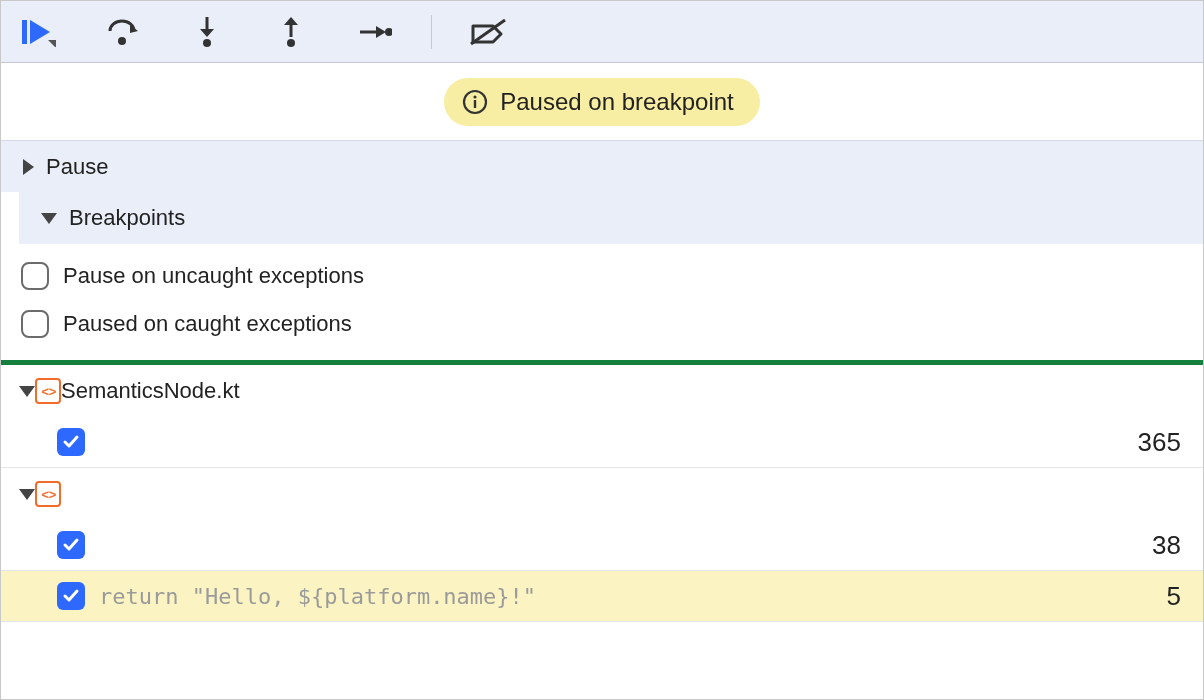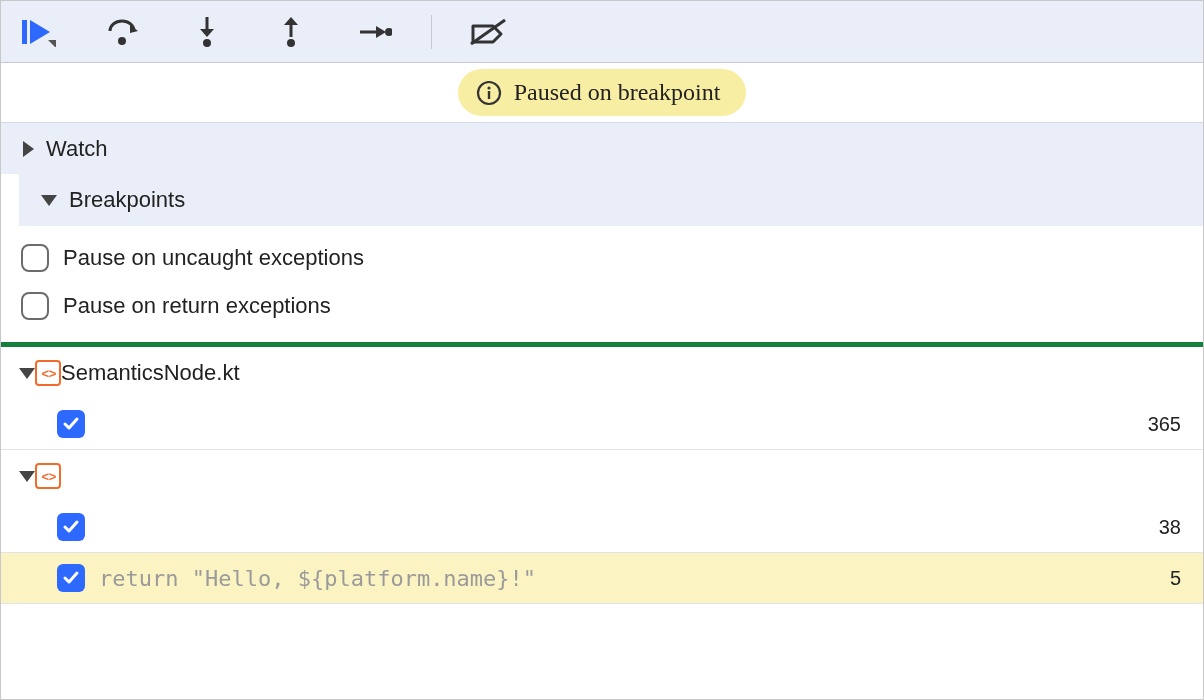--- a/index.html
+++ b/index.html
@@ -11,23 +11,22 @@
     background: #e9eef8;
     border-bottom: 1px solid #c8c8d2;
     display: flex; align-items: center;
     padding: 0 18px;
     gap: 44px;
   }
   .tool-btn { width: 40px; height: 40px; display: flex; align-items: center; justify-content: center; cursor: pointer; }
   .toolbar-sep { width: 1px; height: 34px; background: #c4c9d6; margin: 0 -8px; }
 
   .status-row {
-    height: 59px; display: flex; align-items: center; justify-content: center;
+    height: 77px; display: flex; align-items: center; justify-content: center;
     background: #fff;
-    font-family: Liberation Serif, serif;
   }
   .status-pill {
     background: #f8eea3;
     border-radius: 26px;
     padding: 10px 26px 10px 18px;
     display: flex; align-items: center; gap: 12px;
     font-size: 24px;
   }
 
   .section-header {
@@ -58,21 +57,21 @@
 
   .file-group { border-bottom: 1px solid #e1e3ea; }
   .file-header {
     height: 52px; display: flex; align-items: center; padding: 0 18px;
     cursor: pointer;
   }
   .bp-row {
     height: 50px; display: flex; align-items: center; padding: 0 22px 0 56px; gap: 14px;
   }
   .bp-row.active { background: #fbf4c2; }
-  .bp-line { margin-left: auto; font-size: 20px; }
+  .bp-line { margin-left: auto; font-size: 26px; }
   .bp-code { font-family: ui-monospace, "SF Mono", Menlo, Consolas, monospace; color: #9a9a9a; font-size: 22px; }
 
   .kt-icon {
     width: 26px; height: 26px; border: 2px solid #f26b2b; border-radius: 4px;
     display: flex; align-items: center; justify-content: center;
     color: #f26b2b; font-size: 13px; font-weight: 700; letter-spacing: -1px;
     font-family: Arial, sans-serif;
   }
   .kt-icon::before { content: "< >"; letter-spacing: -2px; }
 
@@ -135,36 +134,36 @@
       <circle cx="13" cy="13" r="11" fill="none" stroke="#333" stroke-width="2.2"></circle>
       <circle cx="13" cy="8" r="1.6" fill="#333"></circle>
       <rect x="11.8" y="11" width="2.4" height="8" fill="#333"></rect>
     </svg>
     <span>Paused on breakpoint</span>
   </div>
 </div>
 
 <div class="section-header" style="border-top:1px solid #d5d9e6;">
   <div class="tri-right"></div>
-  <span>Watch</span>
+  <span>Pause</span>
 </div>
 
 <div class="section-header">
   <div class="tri-down"></div>
   <span>Breakpoints</span>
 </div>
 
 <div class="options">
   <div class="option-row">
     <div class="checkbox-empty"></div>
     <span>Pause on uncaught exceptions</span>
   </div>
   <div class="option-row">
     <div class="checkbox-empty"></div>
-    <span>Pause on return exceptions</span>
+    <span>Paused on caught exceptions</span>
   </div>
 </div>
 
 <div id="groups">
     <div class="file-group">
       <div class="file-header">
         <div class="tri-down"></div>
         <div class="kt-icon"></div>
         <span>SemanticsNode.kt</span>
       </div>

